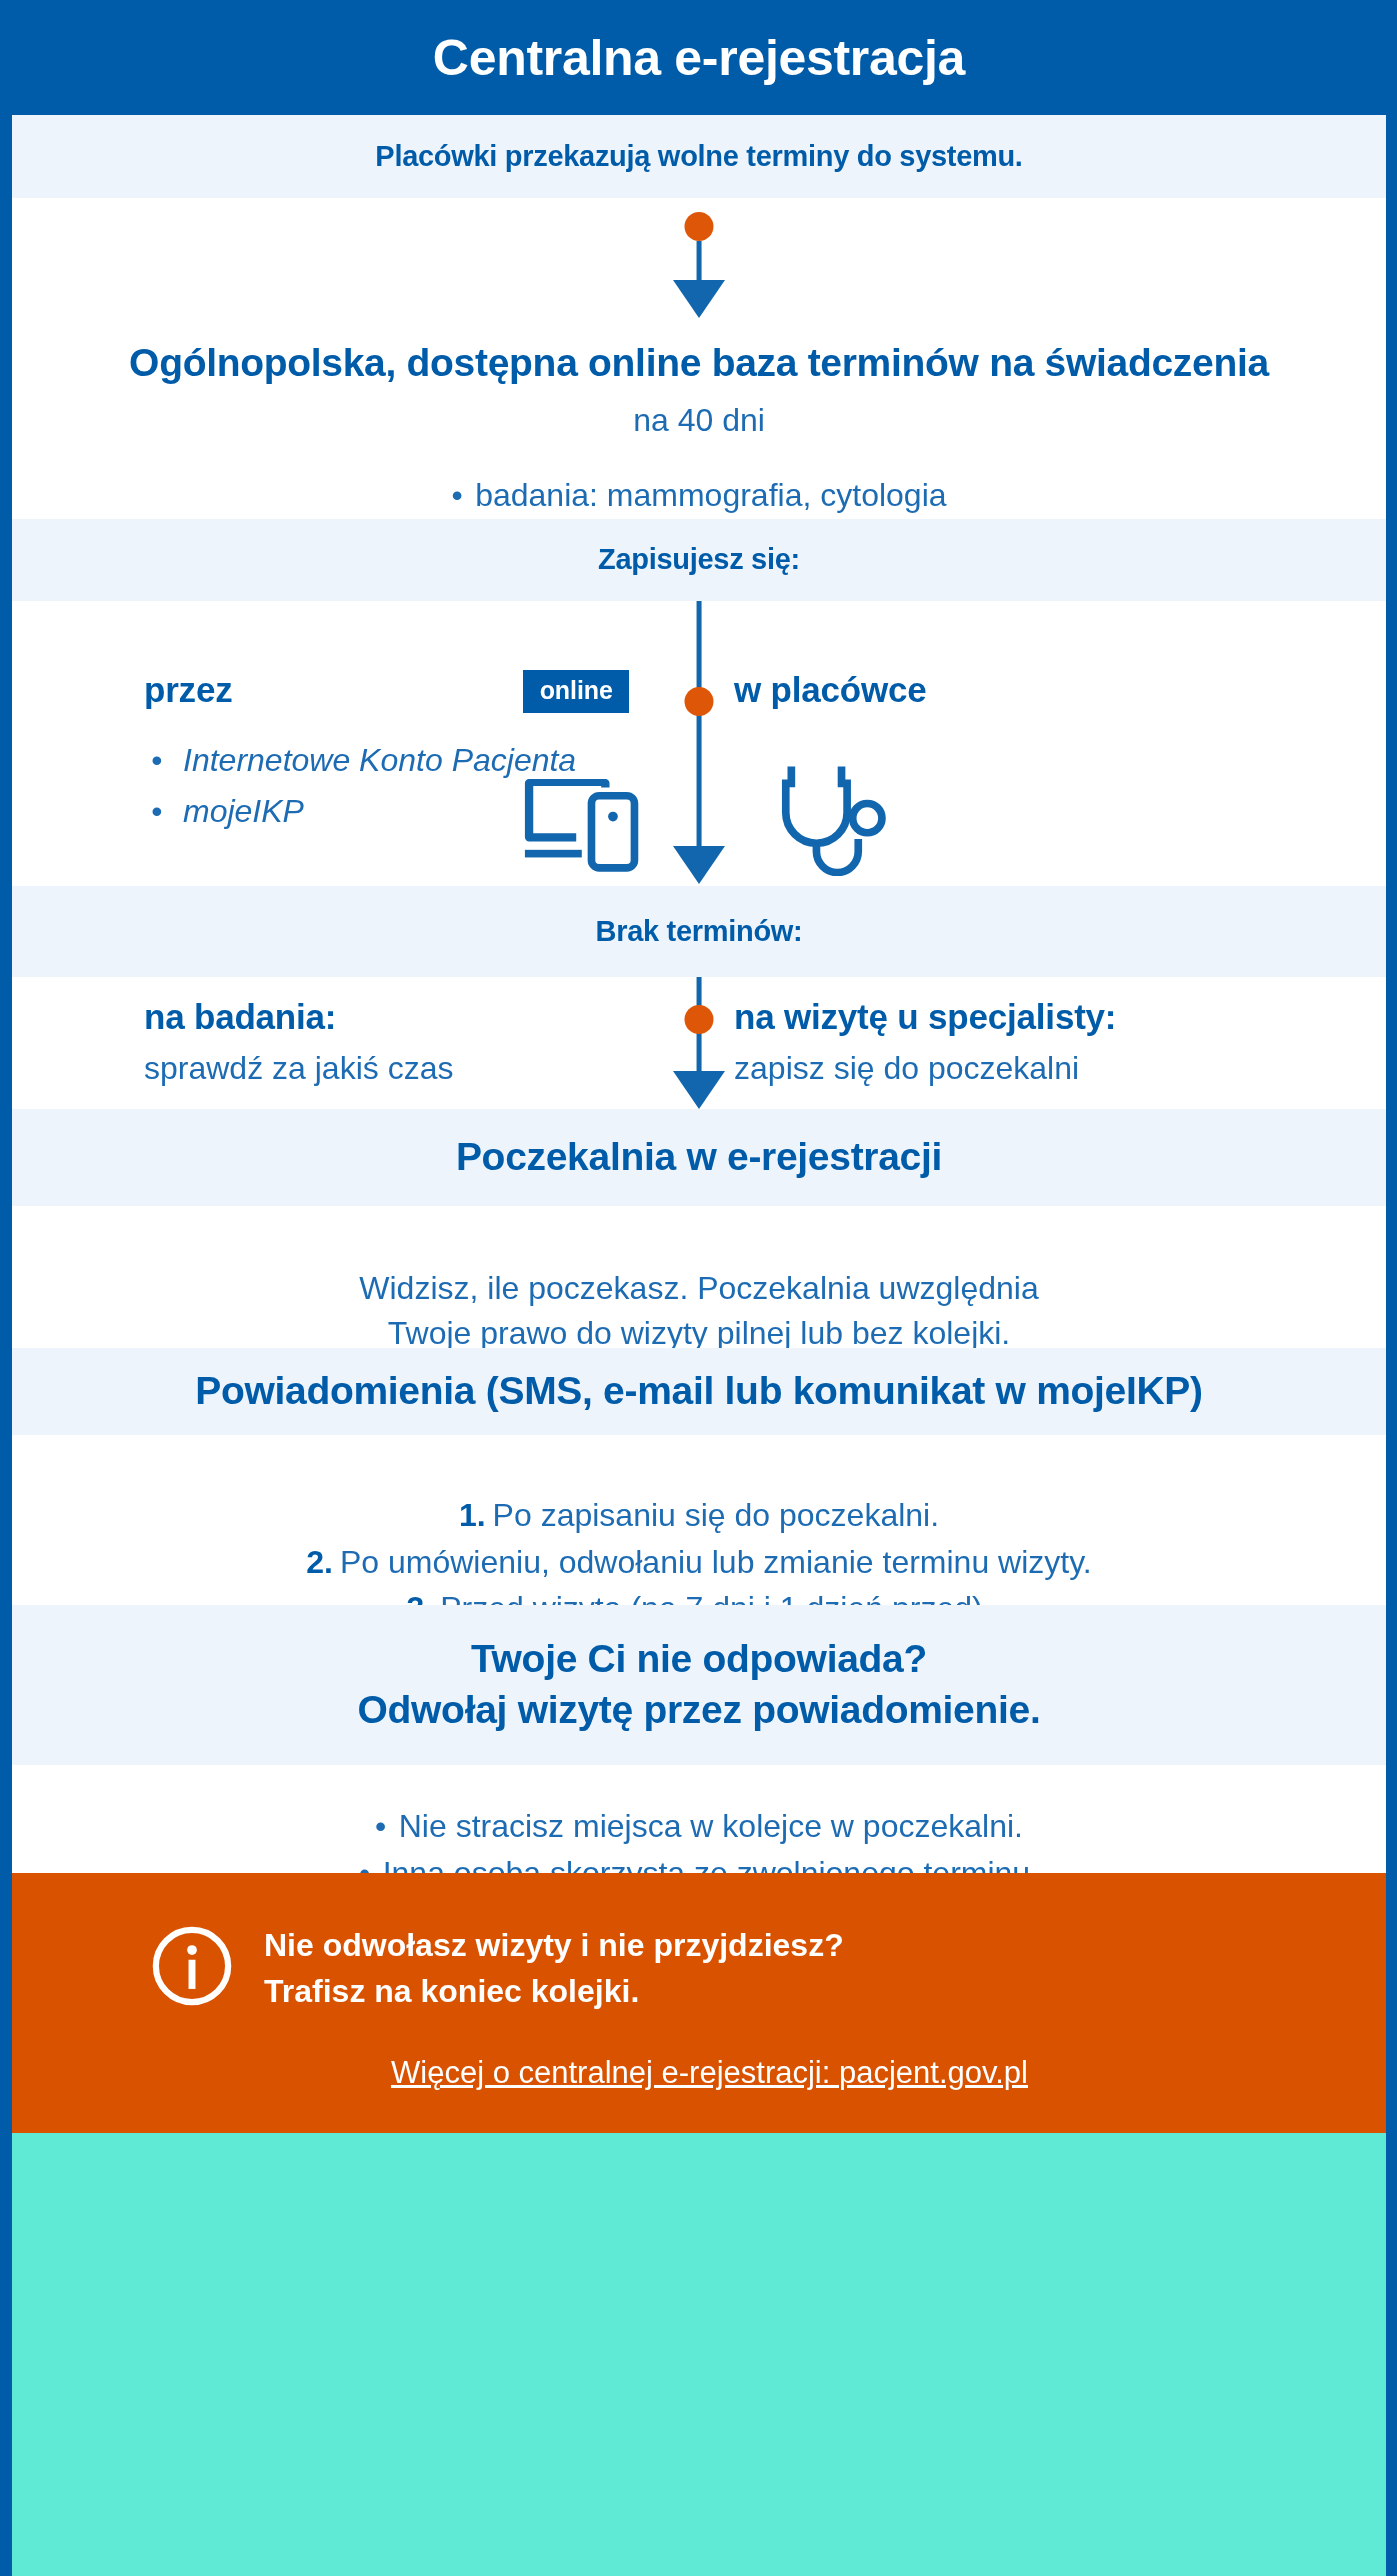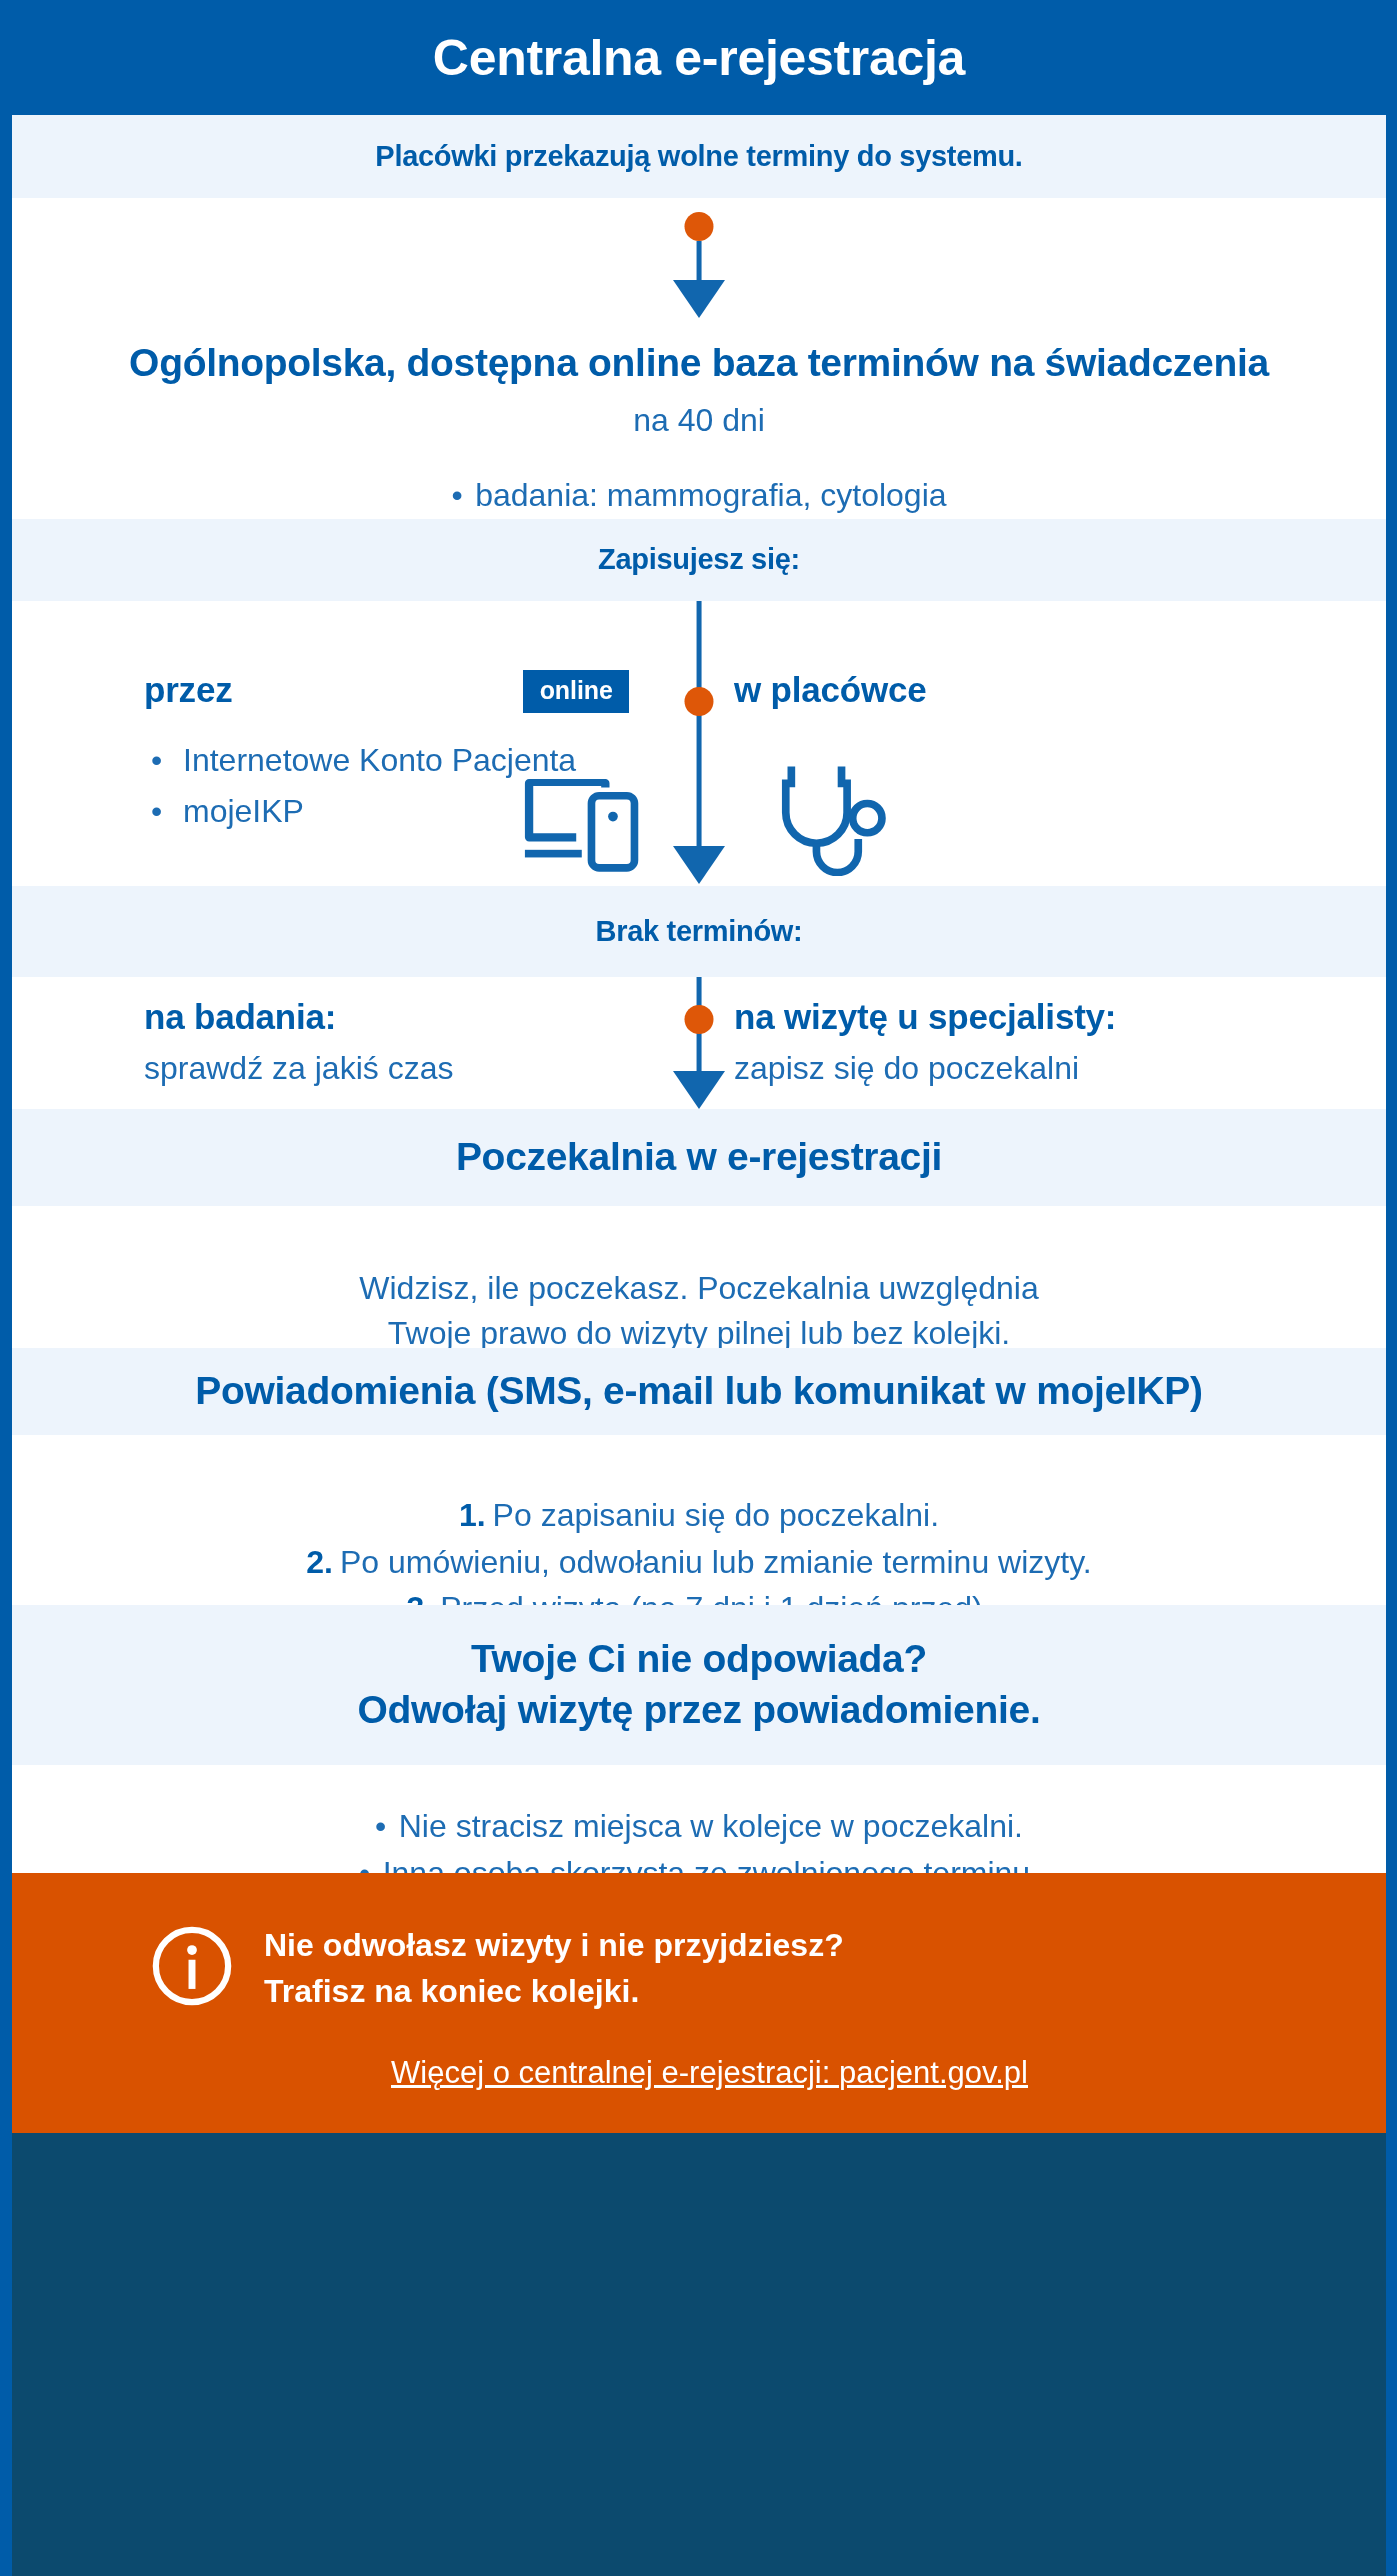--- a/index.html
+++ b/index.html
@@ -8,21 +8,21 @@
     background: #ffffff;
   }
   body {
     font-family: "Liberation Sans", sans-serif;
   }
   #infographic {
     position: relative;
     width: 1398px;
     height: 2576px;
     box-sizing: border-box;
-    background: #0c4a6e;
+    background: #5eead4;
     border-left: 12.5px solid #005CA9;
     border-right: 12.5px solid #005CA9;
     overflow: hidden;
   }
   
   .header-bar {
     background: #005CA9;
     height: 115px;
     display: flex;
     align-items: center;
@@ -166,20 +166,21 @@
   .col-sub {
     color: #1D6CB3;
     font-size: 32px;
     line-height: 1.42;
     margin-top: 9.7px;
   }
   .left-bullets {
     list-style: none;
     margin: 28px 0 16px 0;
     padding: 0;
+    font-style: italic;
   }
   .left-bullets li {
     color: #1D6CB3;
     font-size: 32px;
     line-height: 1.42;
     padding-left: 39px;
     position: relative;
     margin-bottom: 5.6px;
   }
   .left-bullets li::before {

